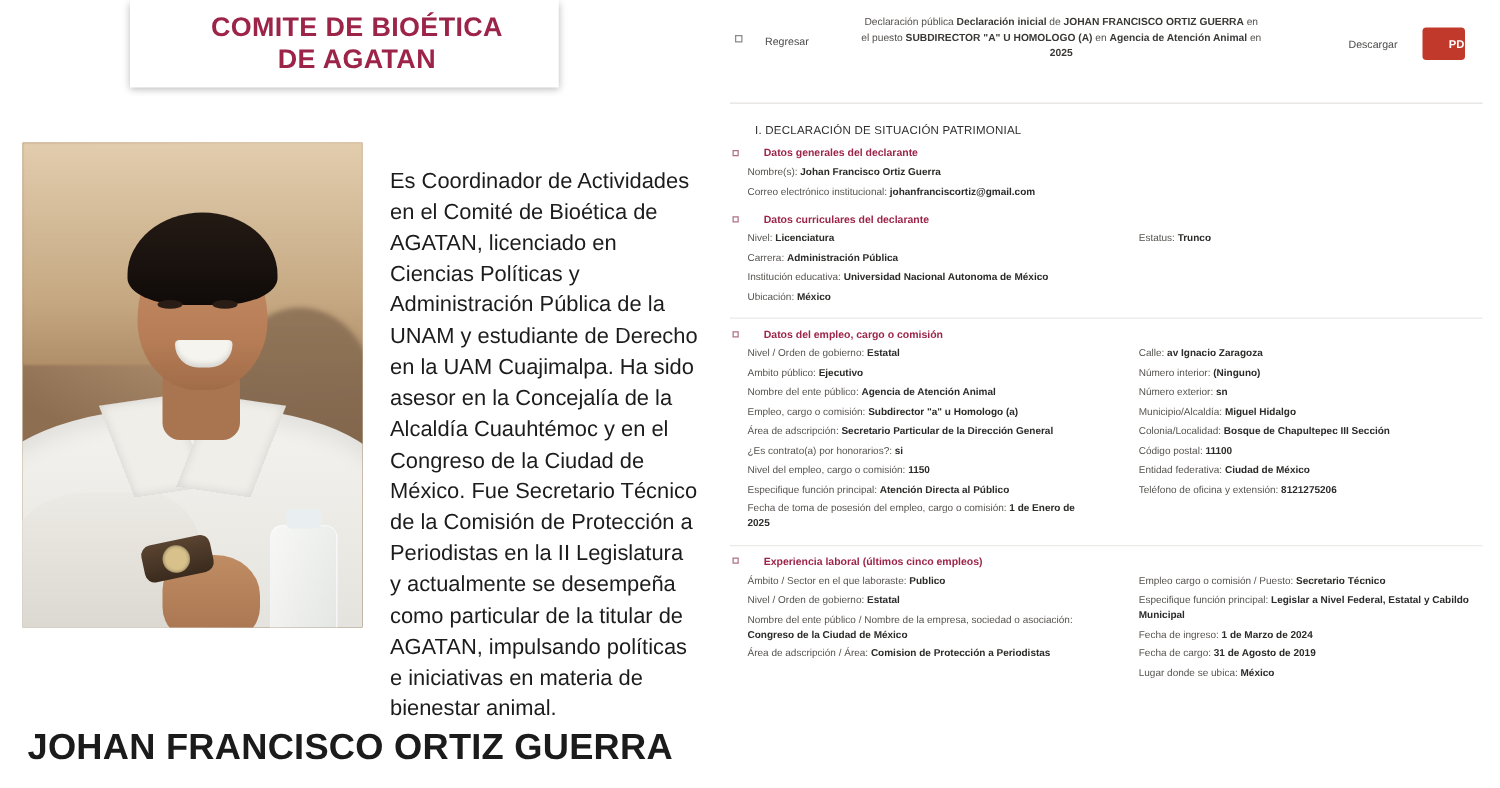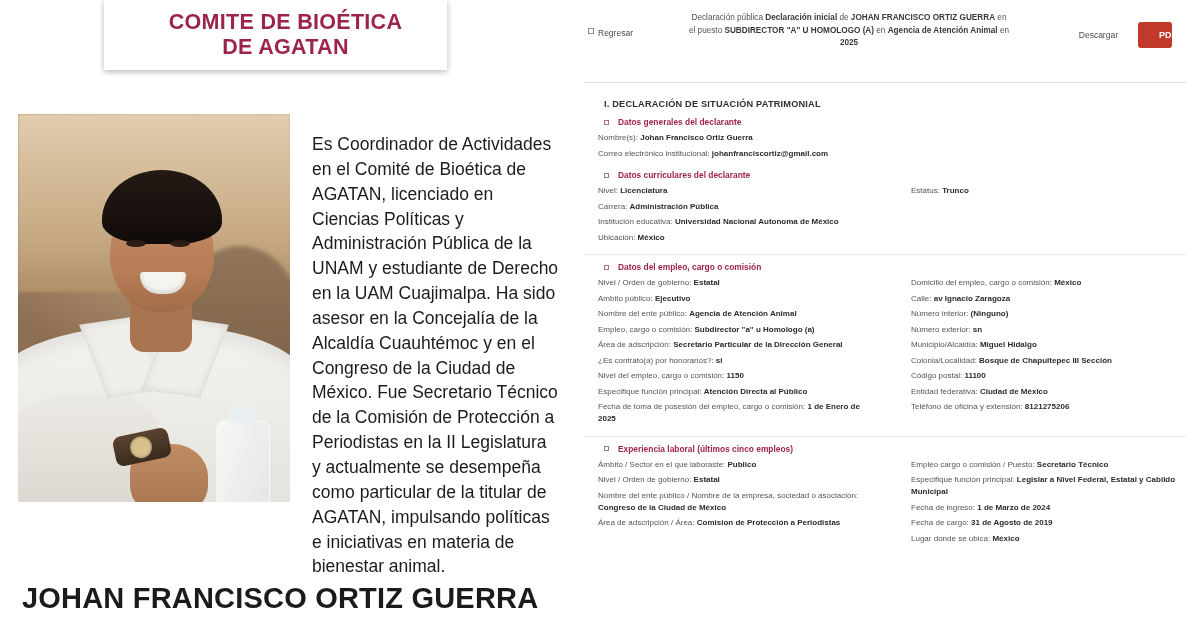--- a/index.html
+++ b/index.html
@@ -143,21 +143,21 @@
     position:absolute; left:570px; top:0; width:630px; height:630px;
     background:#ffffff;
     font-size:8px; color:#3c3c3b;
   }
   #doc-header {
     position:relative; height:82px;
   }
   #back-btn {
     position:absolute; left:18px; top:28px;
     font-size:8.5px; color:#4a4a49;
-    display:flex; gap:4px;
+    display:flex; gap:18px;
     cursor:pointer;
   }
   #back-btn .sq {
     display:inline-block; width:6px; height:6px; border:1px solid #8a8a89;
   }
   #doc-title {
     position:absolute; left:118px; top:12px; width:322px;
     text-align:center; font-size:8.2px; line-height:1.55; color:#54524f;
   }
   #doc-title b { color:#3a3937; }
@@ -171,28 +171,28 @@
     border-radius:3px; font-size:9px; font-weight:bold;
     display:flex; align-items:center; justify-content:center;
     cursor:pointer;
     padding-left:26px;
   }
   .hrule { border-top:1px solid #e3e1de; margin:0 14px; }
 
   #doc-body { padding:10px 14px 0 14px; }
 
   .sec-h1 {
-    font-size:9.2px; font-weight:bold; color:#2f2f2e;
+    font-size:9.2px; font-weight:normal; color:#2f2f2e;
     letter-spacing:.2px; margin:6px 0 8px 4px;padding-left:16px;
   }
   .group { margin:0 0 6px 0; }
   .group-h {
-    display:flex; align-items:center; gap:9px;
+    display:flex; align-items:center; gap:20px;
     color:#9d2449; font-weight:bold; font-size:8.4px;
-    margin:7px 0 5px 20px;
+    margin:7px 0 5px 2px;
   }
   .group-h .sq {
     width:5px; height:5px; border:1px solid #b07187; display:inline-block;
   }
   .cols {
     display:flex; gap:24px;
   }
   .col { width:50%; }
   .fld {
     font-size:8px; line-height:1.5; margin:0 0 3.5px 14px; color:#56544f;
@@ -313,21 +313,20 @@
               <div class="fld"><span>Ambito público: </span><b>Ejecutivo</b></div>
               <div class="fld"><span>Nombre del ente público: </span><b>Agencia de Atención Animal</b></div>
               <div class="fld"><span>Empleo, cargo o comisión: </span><b>Subdirector "a" u Homologo (a)</b></div>
               <div class="fld"><span>Área de adscripción: </span><b>Secretario Particular de la Dirección General</b></div>
               <div class="fld"><span>¿Es contrato(a) por honorarios?: </span><b>si</b></div>
               <div class="fld"><span>Nivel del empleo, cargo o comisión: </span><b>1150</b></div>
               <div class="fld"><span>Especifique función principal: </span><b>Atención Directa al Público</b></div>
               <div class="fld"><span>Fecha de toma de posesión del empleo, cargo o comisión: </span><b>1 de Enero de 2025</b></div>
             </div>
             <div class="col">
-              <div class="fld"><span>Domicilio del empleo, cargo o comisión: </span><b>México</b></div>
               <div class="fld"><span>Calle: </span><b>av Ignacio Zaragoza</b></div>
               <div class="fld"><span>Número interior: </span><b>(Ninguno)</b></div>
               <div class="fld"><span>Número exterior: </span><b>sn</b></div>
               <div class="fld"><span>Municipio/Alcaldía: </span><b>Miguel Hidalgo</b></div>
               <div class="fld"><span>Colonia/Localidad: </span><b>Bosque de Chapultepec III Sección</b></div>
               <div class="fld"><span>Código postal: </span><b>11100</b></div>
               <div class="fld"><span>Entidad federativa: </span><b>Ciudad de México</b></div>
               <div class="fld"><span>Teléfono de oficina y extensión: </span><b>8121275206</b></div>
             </div>
           </div>

